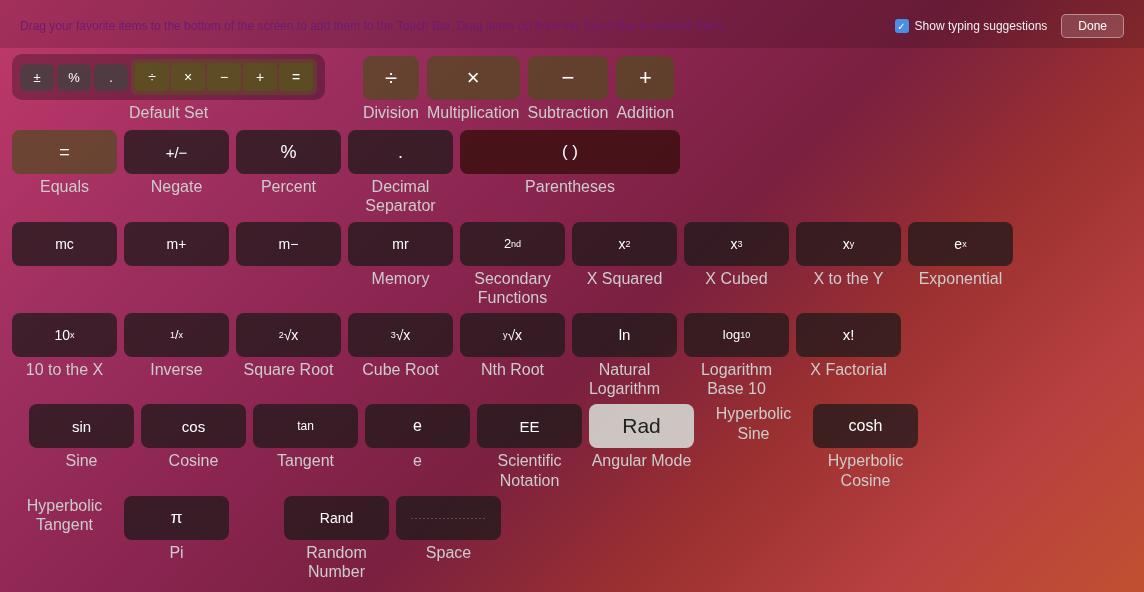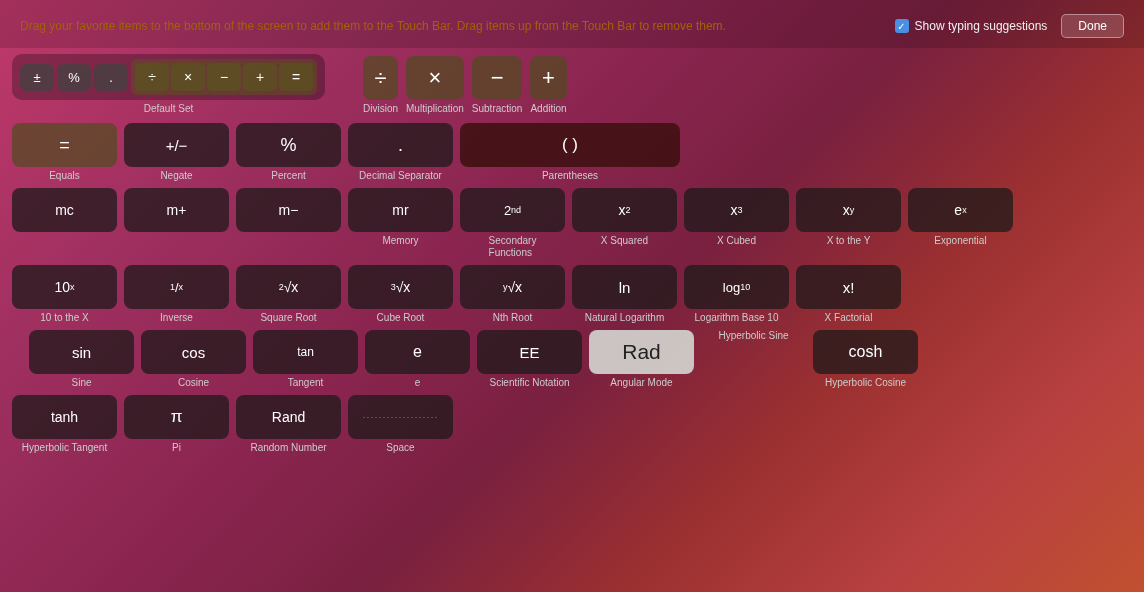--- a/index.html
+++ b/index.html
@@ -15,21 +15,21 @@
 
     .top-bar {
       display: flex;
       align-items: center;
       justify-content: space-between;
       padding: 14px 20px 10px 20px;
       background: rgba(0,0,0,0.15);
     }
     .top-bar-text {
       font-size: 12px;
-      color: #a16207;
+      color: #701a75;
       max-width: 720px;
       line-height: 1.4;
     }
     .top-bar-right {
       display: flex;
       align-items: center;
       gap: 14px;
     }
     .show-typing {
       display: flex;
@@ -147,22 +147,23 @@
       background: rgba(80,75,30,0.7);
     }
     .item-btn.rad-bg {
       background: rgba(210,210,205,0.92);
       color: #222;
     }
     .item-btn.paren-bg {
       background: rgba(60,15,15,0.85);
     }
     .item-lbl {
-      font-size: 10px;
+      font-size: 16px;
       color: #ccc;
+      text-align: center;
       line-height: 1.2;
     }
     .g-row {
       display: flex;
       gap: 7px;
     }
   </style>
 </head>
 <body>
 
@@ -343,28 +344,27 @@
       <div class="item-lbl">Hyperbolic Sine</div>
     </div>
     <div class="item-col" style="max-width:105px;">
       <div class="item-btn" style="font-size:16px;">cosh</div>
       <div class="item-lbl">Hyperbolic Cosine</div>
     </div>
   </div>
 
   <div class="g-row" style="margin-top:6px;">
     <div class="item-col" style="max-width:105px;">
-      <div class="item-btn" style="font-size:14px;">tanh</div>
       <div class="item-lbl">Hyperbolic Tangent</div>
     </div>
     <div class="item-col" style="max-width:105px;">
       <div class="item-btn" style="font-size:17px;">π</div>
       <div class="item-lbl">Pi</div>
     </div>
-    <div class="item-col" style="max-width:105px;">
+    <div class="item-col" style="max-width:105px;margin-left:48px;">
       <div class="item-btn" style="font-size:14px;">Rand</div>
       <div class="item-lbl">Random Number</div>
     </div>
     <div class="item-col" style="max-width:105px;">
       <div class="item-btn" style="font-size:9px; letter-spacing:1px; color:#888;">···················</div>
       <div class="item-lbl">Space</div>
     </div>
   </div>
 
 </div>

